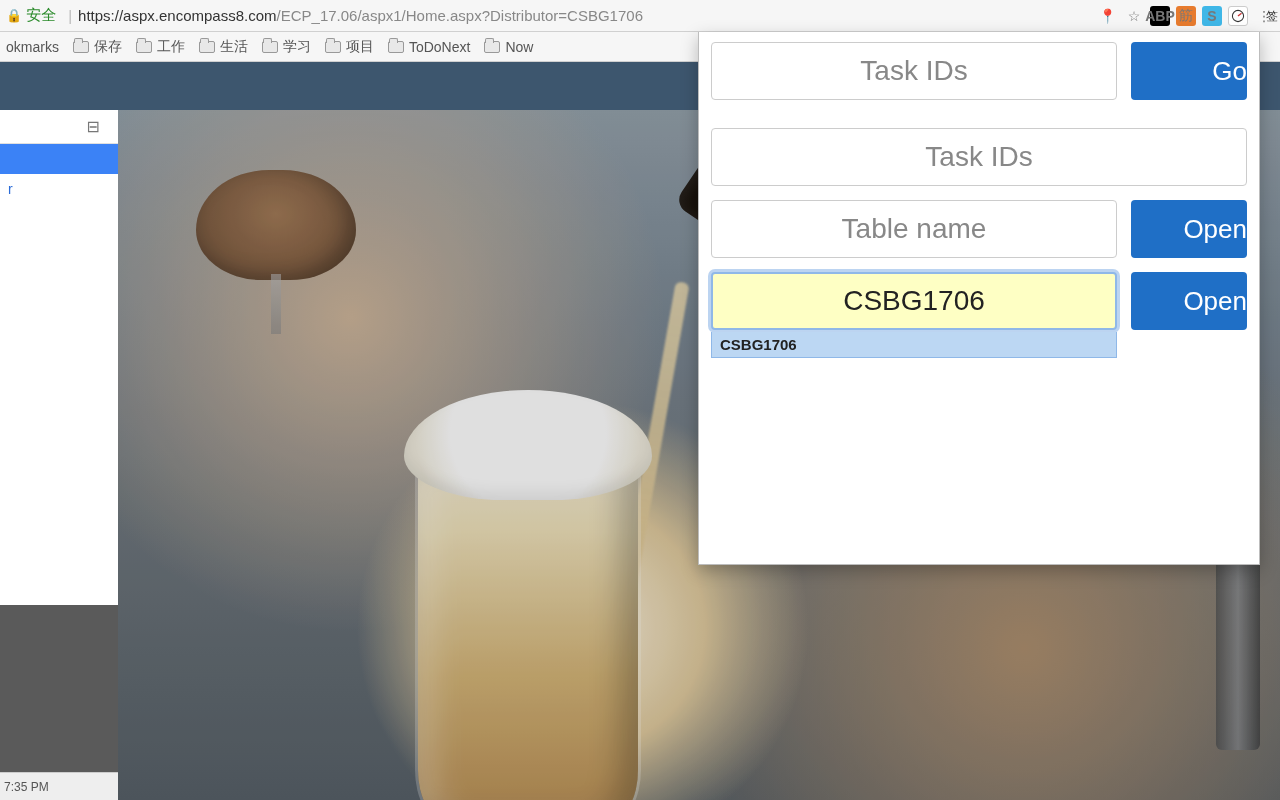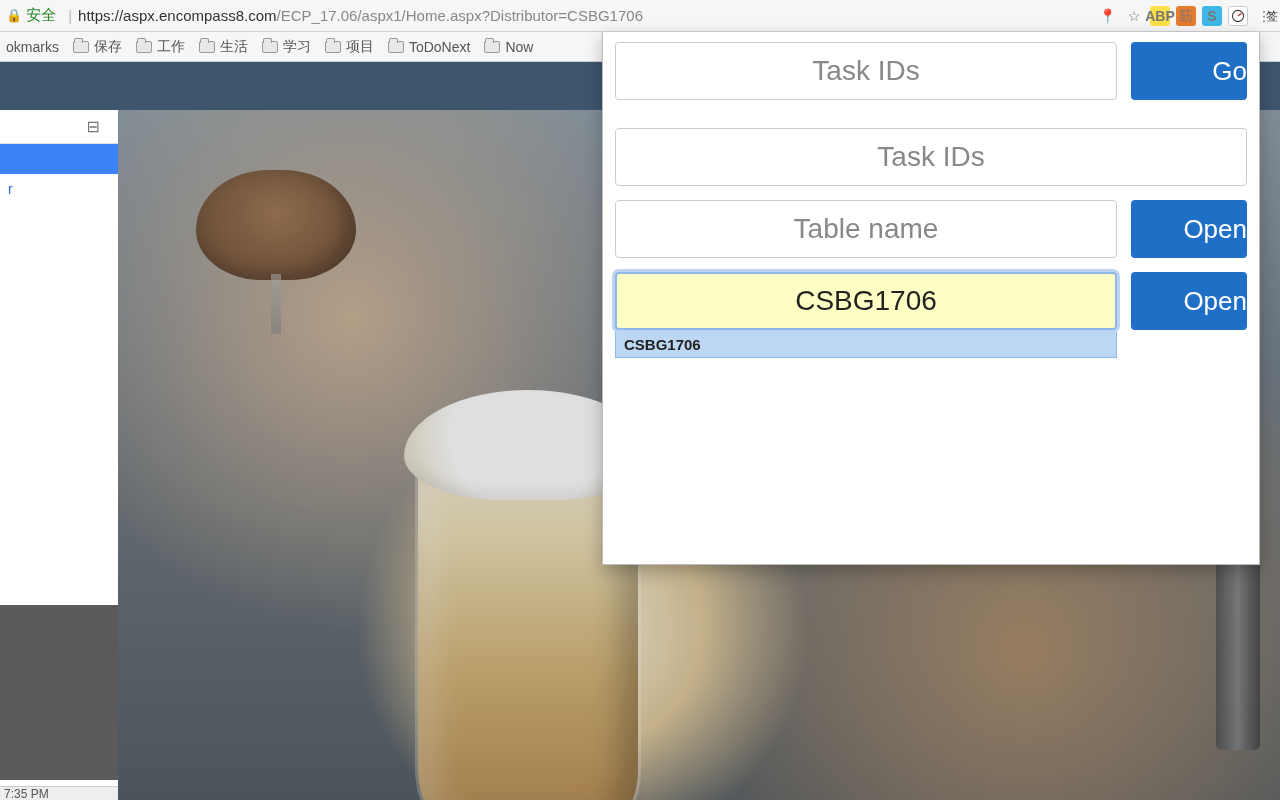--- a/index.html
+++ b/index.html
@@ -40,21 +40,21 @@
   .addrbar .addr-icon {
     width: 20px; height: 20px;
     margin-left: 6px;
     display: inline-flex;
     align-items: center;
     justify-content: center;
     font-size: 14px;
     color: #777;
     border-radius: 3px;
   }
-  .ext-abp { background:#fde047; color:#fff; font-size:9px; font-weight:bold;text-align:center; }
+  .ext-abp { background:#000000; color:#fff; font-size:9px; font-weight:bold;text-align:center; }
   .ext-orange { background:#e77b2e; color:#fff; font-size:10px; }
   .ext-skype { background:#3fb7e7; color:#fff; font-size:11px; font-weight:bold; }
   .ext-sweep {
     background:#fff; border:1px solid #ccc; position:relative;
   }
   .ext-sweep svg { width:14px; height:14px; }
   .dots-menu { font-size:18px; color:#666; }
   .edge-cut {
     position:absolute; right:0; top:0; width:14px; height:32px;
     font-size:12px; color:#333; display:flex; align-items:center;
@@ -130,21 +130,21 @@
   .left-col .bottom-block {
     position:absolute; left:0; bottom:20px; width:100%;
     height:175px; background:#5a5a5a;
   }
   .left-col .divider-line {
     position:absolute; left:0; bottom:194px; width:100%;
     height:1px; background:#c8c8c8;
   }
   .left-col .clock {
     position:absolute; left:0; bottom:0; width:100%;
-    height:14px; background:#eee; color:#555;
+    height:28px; background:#eee; color:#555;
     font-size:12px;
     display:flex; align-items:center; padding-left:4px;
     border-top:1px solid #ccc;
   }
 
   
   .main-photo {
     position:absolute;
     left:118px; top:0; right:0; bottom:0;
     overflow:hidden;
@@ -223,21 +223,21 @@
     width:44px; height:620px;
     background: linear-gradient(90deg, #384048 0%, #8892a0 50%, #242a30 100%);
     opacity:0.55;
     border-radius:6px;
   }
 
   
   .popup {
     position:absolute;
     top:32px; right:20px;
-    width:658px;
+    width:562px;
     background:#fff;
     border:1px solid #bdbdbd;
     border-top:none;
     box-shadow: 0 6px 16px rgba(0,0,0,0.25);
     padding:10px 12px 14px 12px;
   }
   .popup .row {
     display:flex;
     align-items:stretch;
     gap:14px;

